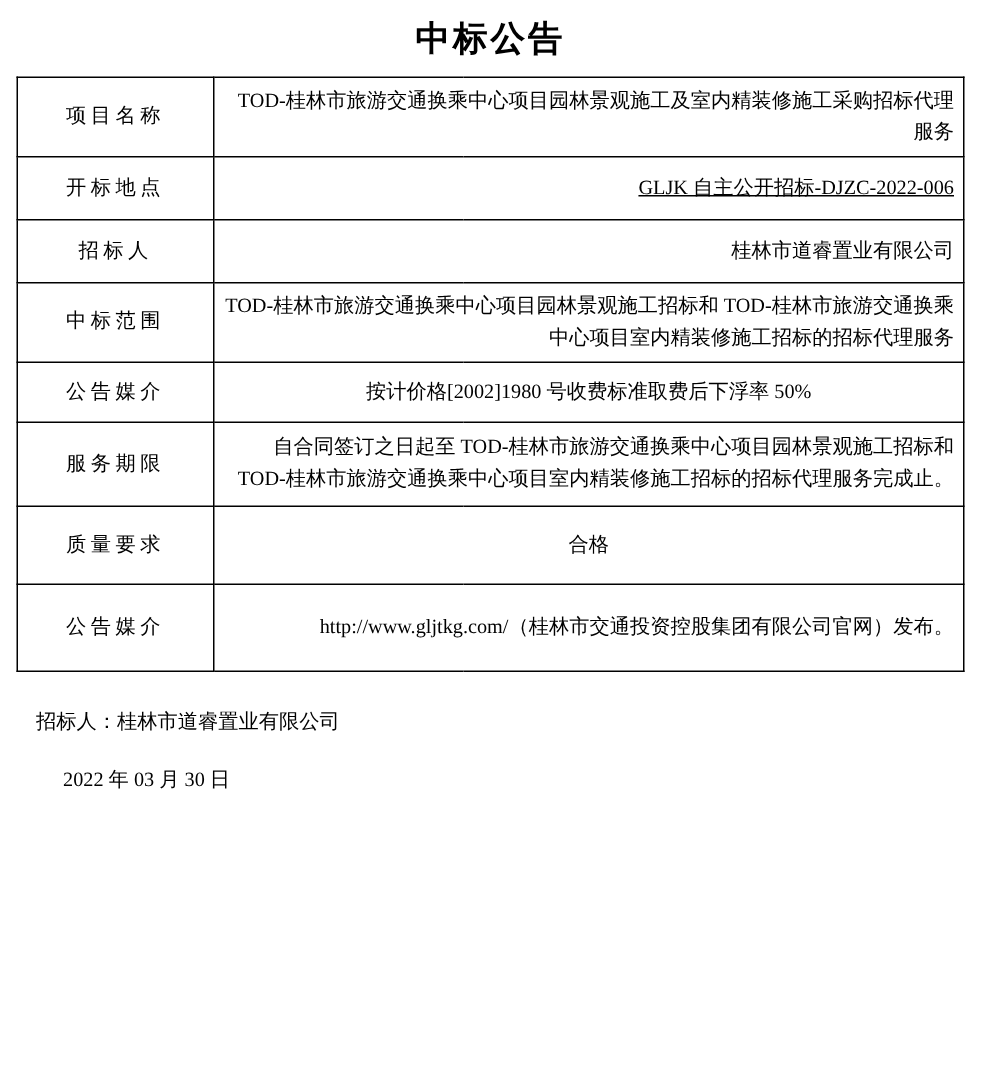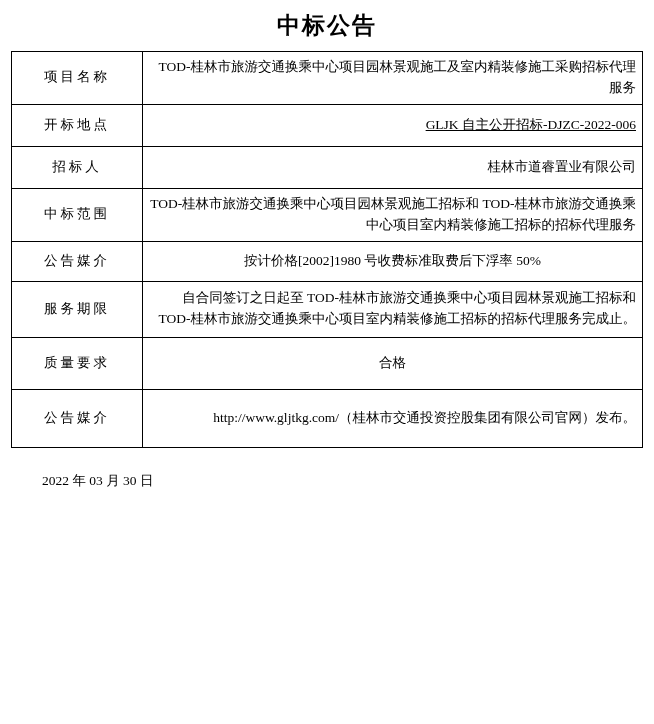--- a/index.html
+++ b/index.html
@@ -131,16 +131,17 @@
         <td class="value-center" colspan="3">合格</td>
       </tr>
       <tr class="r10">
         <td class="label">公告媒介</td>
         <td class="value" colspan="3">http://www.gljtkg.com/（桂林市交通投资控股集团有限公司官网）发布。</td>
       </tr>
     </tbody>
   </table>
 
   <div class="footer">
+    <div>招标人：桂林市道睿置业有限公司</div>
     <div class="date">2022 年 03 月 30 日</div>
   </div>
 
 </div>
 
 </body></html>

